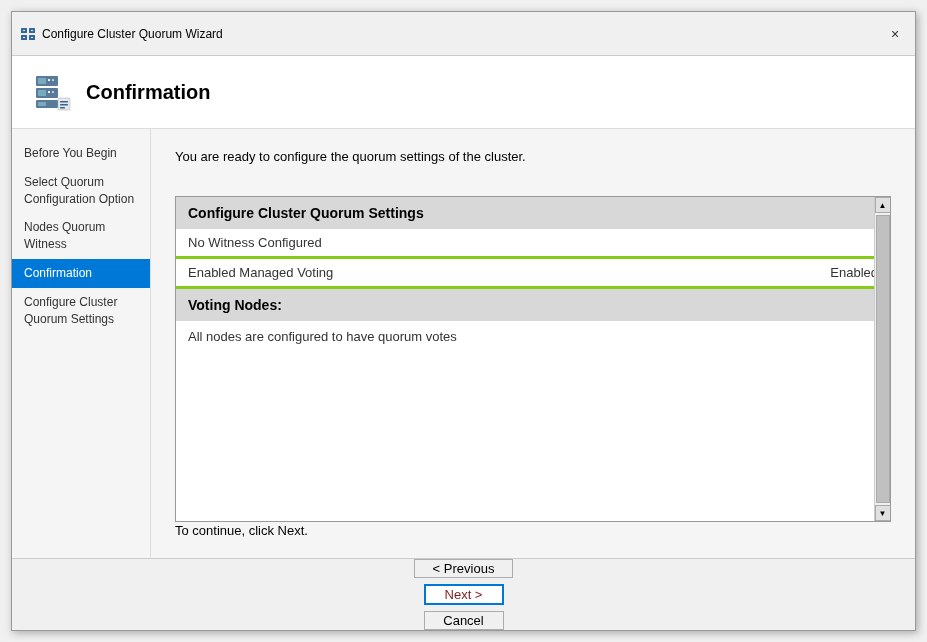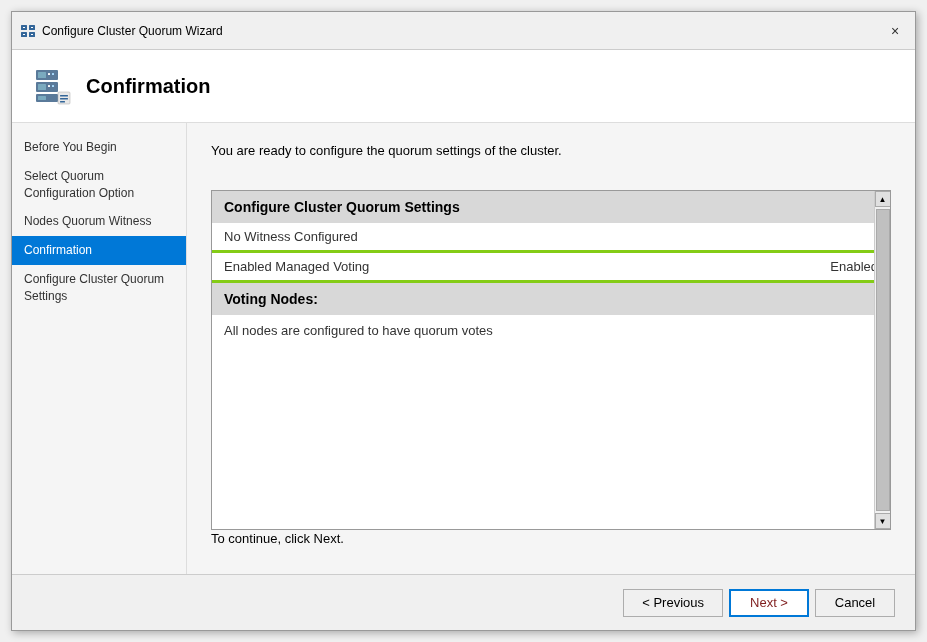--- a/index.html
+++ b/index.html
@@ -19,21 +19,21 @@
       width: 905px;
       height: 620px;
       background: #ffffff;
       border: 1px solid #999;
       display: flex;
       flex-direction: column;
       box-shadow: 2px 2px 8px rgba(0,0,0,0.3);
     }
 
     .title-bar {
-      height: 38px;
+      height: 44px;
       background: #f0f0f0;
       border-bottom: 1px solid #ccc;
       display: flex;
       align-items: center;
       padding: 0 8px;
       justify-content: space-between;
     }
 
     .title-bar-left {
       display: flex;
@@ -74,21 +74,21 @@
       color: #000;
     }
 
     .content-area {
       display: flex;
       flex: 1;
       overflow: hidden;
     }
 
     .sidebar {
-      width: 175px;
+      width: 139px;
       background: #f5f5f5;
       border-right: 1px solid #ddd;
       padding: 10px 0;
       flex-shrink: 0;
     }
 
     .sidebar-item {
       padding: 6px 12px;
       font-size: 12px;
       color: #333;
@@ -195,28 +195,29 @@
       min-height: 80px;
     }
 
     .footer-hint {
       margin-top: 1px;
       font-size: 13px;
       color: #000;
     }
 
     .button-bar {
-      height: 56px;
+      height: 72px;
       background: #f0f0f0;
       border-top: 1px solid #ccc;
       display: flex;
       align-items: center;
       justify-content: flex-end;
       padding: 0 20px;
       gap: 6px;
+      flex-direction: column;
     }
 
     .btn {
       height: 28px;
       padding: 0 18px;
       font-size: 13px;
       cursor: pointer;
       border: 1px solid #adadad;
       background: #f0f0f0;
       color: #000;

